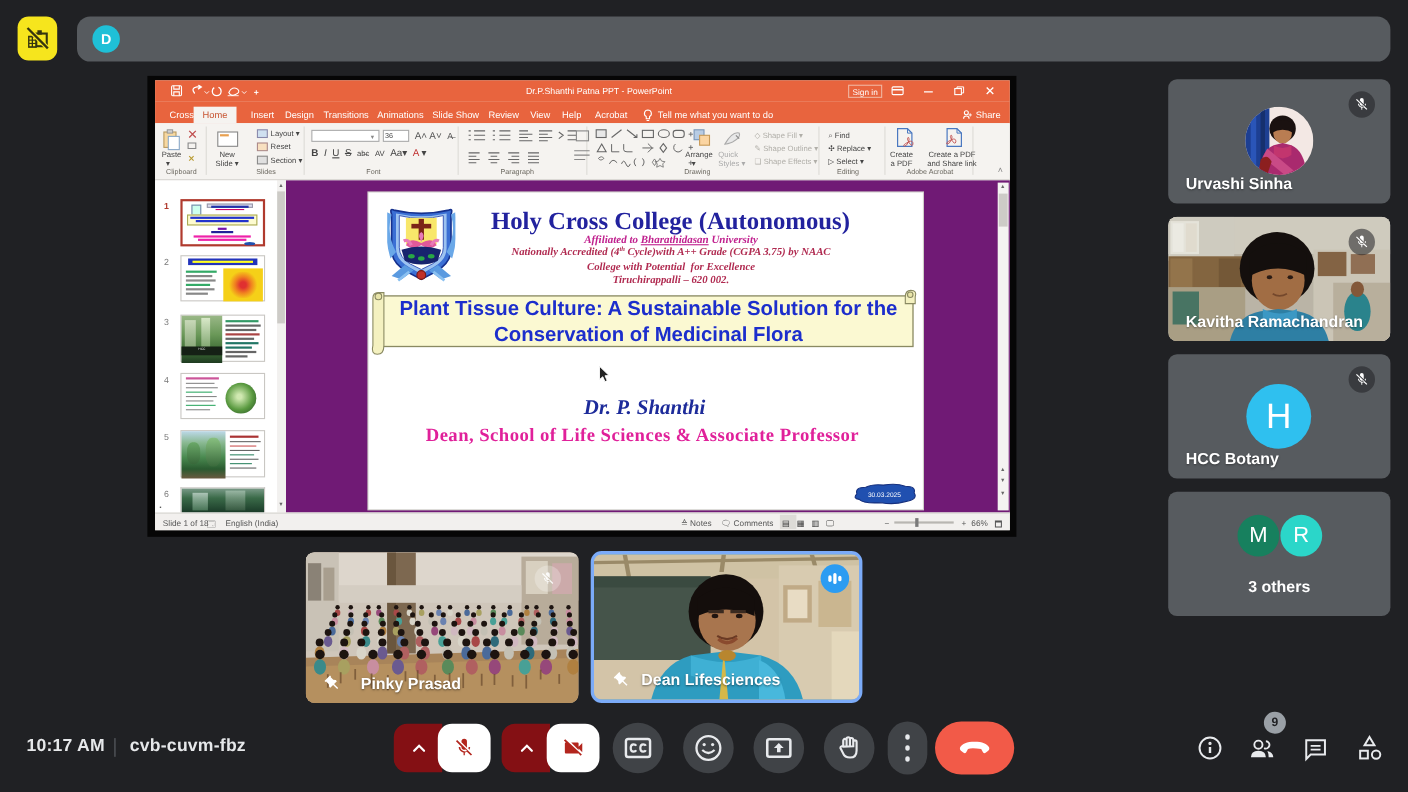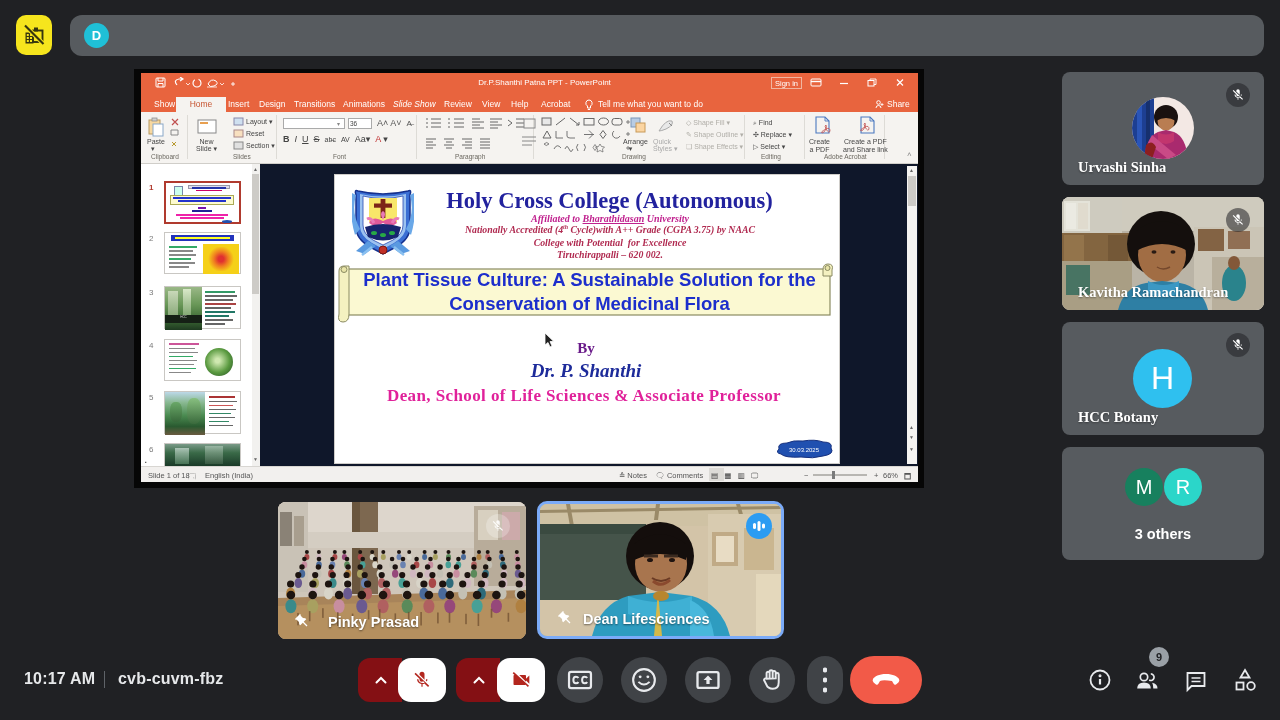--- a/index.html
+++ b/index.html
@@ -9,38 +9,38 @@
   #ybtn { left:16px; top:15px; width:36px; height:40px; border-radius:10px; background:#f6e51d; }
   #pill { left:70px; top:15px; width:1194px; height:41px; border-radius:12px; background:#575b5f; }
   #dav { left:14px; top:8px; width:25px; height:25px; border-radius:50%; background:#1fc0d7; color:#fff; font-size:13px; font-weight:bold; text-align:center; line-height:25px; }
   #ptxt { left:56px; top:11px; color:#eceef0; font-size:15px; font-weight:bold; letter-spacing:.2px; }
   
   #share { left:134px; top:69px; width:790px; height:419px; background:#060606; }
   #ppt { left:141px; top:73px; width:777px; height:409px; background:#f5f3f0; }
   #tbar { left:0; top:0; width:777px; height:19px; background:#e8643e; }
   #tabs { left:0; top:19px; width:777px; height:20px; background:#e8643e; }
   .tab { position:absolute; top:7px; color:#fff; font-size:8.5px; }
-  #hometab { position:absolute; left:35px; top:5px; width:50px; height:15px; background:#f5f3f0; color:#c75532; font-size:8.5px; text-align:center; line-height:15px; }
+  #hometab { position:absolute; left:35px; top:5px; width:39px; height:15px; background:#f5f3f0; color:#c75532; font-size:8.5px; text-align:center; line-height:15px; }
   #ribbon { left:0; top:39px; width:777px; height:52px; background:#f5f3f0; border-bottom:1px solid #d0cec9; }
   .glabel { position:absolute; top:41px; color:#6a675f; font-size:6.5px; }
   .gdiv { position:absolute; top:3px; width:1px; height:44px; background:#dddbd6; }
   .rtext { position:absolute; color:#454545; font-size:7px; }
   
   #panel { left:0; top:91px; width:111px; height:302px; background:#fff; }
   #pscroll { left:111px; top:91px; width:8px; height:302px; background:#f2f1ef; }
-  #canvas { left:119px; top:91px; width:658px; height:302px; background:#0f172a; }
+  #canvas { left:119px; top:91px; width:658px; height:302px; background:#701a75; }
   #slide { position:absolute; left:75px; top:11px; width:504px; height:288px; background:#fff; box-shadow:0 0 0 1px #cfcdc9; }
   #vscroll { position:absolute; left:647px; top:2px; width:10px; height:298px; background:#f4f3f1; }
   #sbar { left:0; top:393px; width:777px; height:16px; background:#f2f0ee; border-top:1px solid #d8d6d2; }
   .sbtxt { position:absolute; top:4px; font-size:7.5px; color:#555; }
   .thumb { position:absolute; left:23px; width:77px; background:#fff; border:1px solid #c9c7c3; }
   .tnum { position:absolute; left:8px; font-size:8px; color:#7a7a7a; }
   
   .tile { position:absolute; left:1062px; width:202px; height:113px; border-radius:8px; background:#575b5f; overflow:hidden; }
-  .tname { position:absolute; left:16px; bottom:9px; color:#fff; font-size:14.5px; font-weight:bold; text-shadow:0 1px 2px rgba(0,0,0,.4);font-family:Liberation Serif, serif; }
+  .tname { position:absolute; left:16px; bottom:9px; color:#fff; font-size:14.5px; font-weight:bold; text-shadow:0 1px 2px rgba(0,0,0,.4); }
   .micoff { position:absolute; width:24px; height:24px; border-radius:50%; background:rgba(32,33,36,.55); }
   .avy { position:absolute; border-radius:50%; color:#fff; text-align:center; }
   
   #pinky { left:278px; top:502px; width:248px; height:137px; border-radius:8px; overflow:hidden; background:#7a6a55; }
   #dean  { left:537px; top:501px; width:247px; height:138px; border-radius:10px; overflow:hidden; background:#8fb0a0; border:3px solid #7babf8; }
   .bname { position:absolute; bottom:9px; color:#fff; font-size:14.5px; font-weight:bold; text-shadow:0 1px 2px rgba(0,0,0,.5); }
   
   .btxt { position:absolute; top:670px; color:#e6e8ea; font-size:16px; font-weight:bold; letter-spacing:.2px; }
   .cbtn { position:absolute; top:657px; width:46px; height:46px; border-radius:50%; background:#404347; }
   .redseg { position:absolute; top:658px; width:44px; height:44px; background:#841014; }
@@ -88,27 +88,27 @@
     <svg width="105" height="13" viewBox="0 0 105 13" style="position:absolute;left:668px;top:4px;" fill="none" stroke="#fff" stroke-width="1">
       <rect x="2" y="2" width="10" height="7" rx="1"></rect>
         <path d="M2 4.5 l10 0" stroke-width="1.4"></path>
       <path d="M31 6.5 l8 0" stroke-width="1.2"></path>
       <rect x="59" y="3.5" width="6" height="5.5"></rect>
         <path d="M61 3.5 l0 -1.5 l6 0 l0 5.5 l-2 0" stroke-width="0.9"></path>
       <path d="M88 2.5 l6 6 M94 2.5 l-6 6" stroke-width="1.2"></path>
     </svg>
   </div>
   <div class="abs" id="tabs">
-    <div class="tab" style="left:13px;">Show</div>
+    <div class="tab" style="left:13px;">Cross</div>
     <div id="hometab">Home</div>
     <div class="tab" style="left:87px;">Insert</div>
     <div class="tab" style="left:118px;">Design</div>
     <div class="tab" style="left:153px;">Transitions</div>
     <div class="tab" style="left:202px;">Animations</div>
-    <div class="tab" style="left:252px;font-style:italic;">Slide Show</div>
+    <div class="tab" style="left:252px;">Slide Show</div>
     <div class="tab" style="left:303px;">Review</div>
     <div class="tab" style="left:341px;">View</div>
     <div class="tab" style="left:370px;">Help</div>
     <div class="tab" style="left:400px;">Acrobat</div>
     <svg width="10" height="12" viewBox="0 0 10 12" style="position:absolute;left:443px;top:7px;">
         <path d="M5 1 a3.2 3.2 0 0 1 1.5 6 l0 2 l-3 0 l0 -2 A3.2 3.2 0 0 1 5 1 Z M3.8 10.5 l2.4 0" fill="none" stroke="#fff" stroke-width="1"></path>
       </svg>
     <div class="tab" style="left:457px;">Tell me what you want to do</div>
     <svg width="9" height="9" viewBox="0 0 9 9" style="position:absolute;left:734px;top:8px;">
         <circle cx="3.5" cy="2.5" r="1.8" fill="none" stroke="#fff"></circle>
@@ -357,21 +357,20 @@
         <path d="M4 9 Q4 4 9 4 L14 4 L14 52 Q14 60 8 60 Q2 60 4 52 Z" fill="#f4f1c0" stroke="#8a8a62" stroke-width="1"></path>
         <circle cx="9" cy="7.5" r="3" fill="#e8e4a8" stroke="#8a8a62" stroke-width="1"></circle>
         <path d="M488 8 Q488 2 493 2 Q499 2 497 8 L497 14 L488 14 Z" fill="#f4f1c0" stroke="#8a8a62" stroke-width="1"></path>
         <circle cx="492.5" cy="6" r="2.5" fill="#e8e4a8" stroke="#8a8a62" stroke-width="1"></circle>
       </svg>
       <div class="abs" style="left:14px; top:93px; width:481px; text-align:center; font-weight:bold; font-size:18.5px; line-height:24px; color:#1c2ecc;">Plant Tissue Culture: A Sustainable Solution for the Conservation of Medicinal Flora</div>
 
       <svg width="14" height="18" viewBox="0 0 14 18" style="position:absolute;left:206px;top:158px;">
         <path d="M4 0 L4 12 L7 9.5 L9 14 L11 13 L9 8.6 L12.6 8.3 Z" fill="#222" stroke="#fff" stroke-width="0.8"></path>
       </svg>
-      <div class="abs" style="left:91px; top:165px; width:320px; text-align:center; font-family:'Liberation Serif',serif; font-weight:bold; font-size:15px; color:#6a1b8a;">By</div>
       <div class="abs" style="left:91px; top:185px; width:320px; text-align:center; font-family:'Liberation Serif',serif; font-weight:bold; font-style:italic; font-size:19px; color:#1d2b9a;">Dr. P. Shanthi</div>
       <div class="abs" style="left:-3px; top:211px; width:504px; text-align:center; font-family:'Liberation Serif',serif; font-weight:bold; font-size:17px; color:#e0219a; letter-spacing:.4px;">Dean, School of Life Sciences &amp; Associate Professor</div>
 
       <svg width="62" height="20" viewBox="0 0 62 20" style="position:absolute;left:438px;top:264px;">
         <path d="M6 10 Q4 4 14 4 Q20 1 30 2 Q42 0 50 3 Q60 3 58 9 Q62 15 50 17 Q40 20 28 18 Q12 19 8 15 Q2 14 6 10 Z" fill="#2050b0" stroke="#16307e" stroke-width="1"></path>
         <text x="31" y="13" font-size="6" fill="#fff" text-anchor="middle" font-family="Liberation Sans">30.03.2025</text>
       </svg>
     </div>
     <div id="vscroll">
       <div class="abs" style="left:2px; top:1px; font-size:5px; color:#666;">▲</div>

